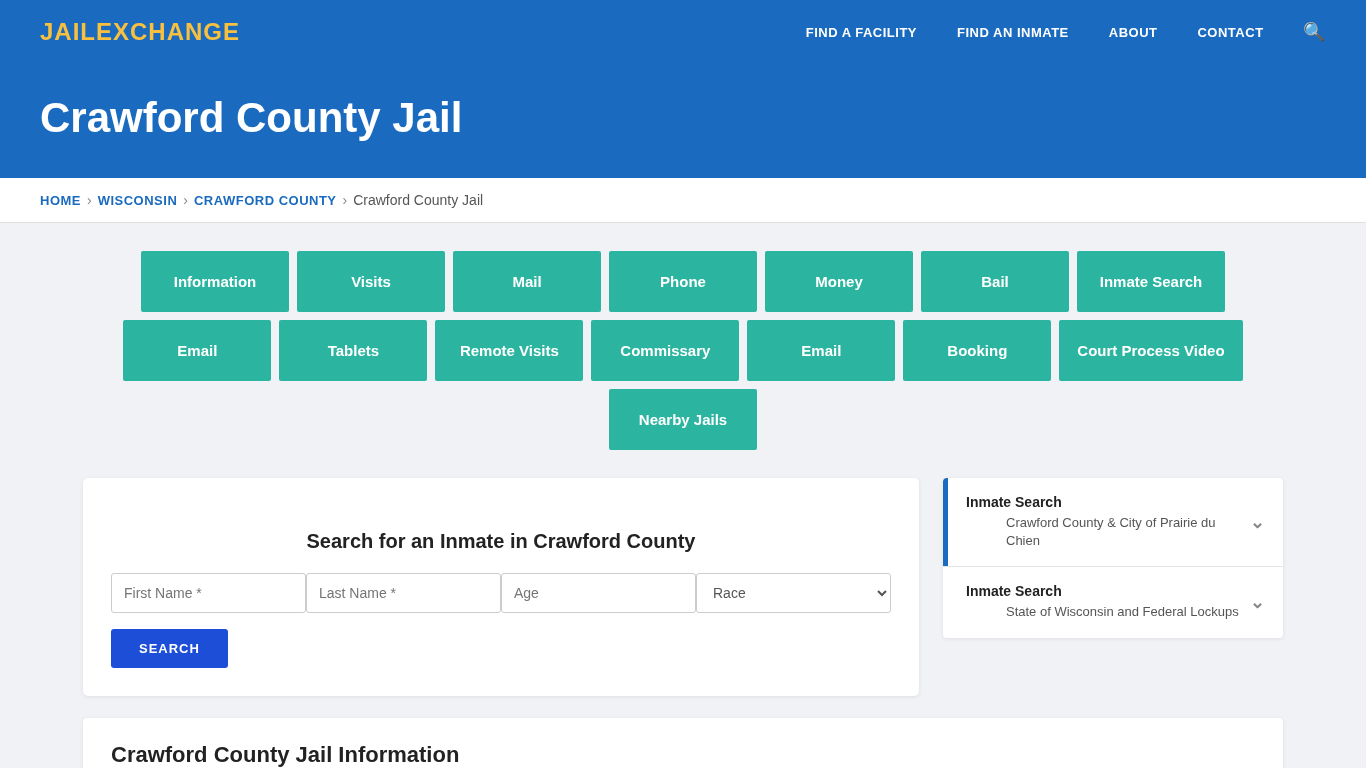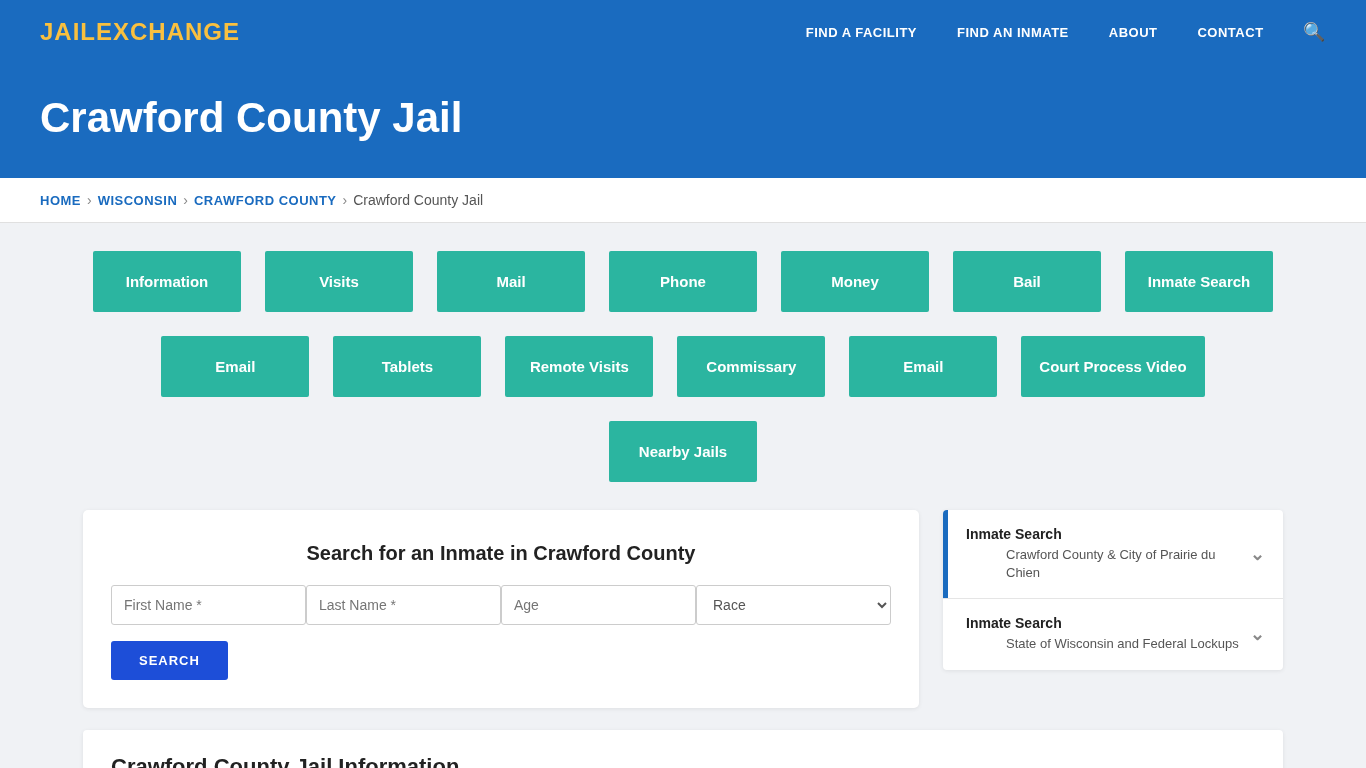--- a/index.html
+++ b/index.html
@@ -69,21 +69,21 @@
     .page-body {
       max-width: 1280px;
       margin: 0 auto;
       padding: 28px 40px 40px;
     }
 
     
     .buttons-grid {
       display: flex;
       flex-wrap: wrap;
-      gap: 24px;
+      gap: 8px;
       margin-bottom: 28px;
       justify-content: center;
     }
     .nav-btn {
       background: #2bb5a0;
       color: #fff;
       border: none;
       cursor: pointer;
       font-size: 15px;
       font-weight: 600;
@@ -99,21 +99,21 @@
     .two-col {
       display: flex;
       gap: 24px;
       align-items: flex-start;
     }
 
     
     .search-box {
       background: #fff;
       border-radius: 5px;
-      padding: 32px 28px 28px;
+      padding: 52px 28px 28px;
       flex: 1;
       box-shadow: 0 1px 4px rgba(0,0,0,0.08);
     }
     .search-box h2 {
       text-align: center;
       font-size: 20px;
       font-weight: 700;
       margin-bottom: 20px;
       color: #222;
     }
@@ -246,20 +246,21 @@
     <button class="nav-btn">Mail</button>
     <button class="nav-btn">Phone</button>
     <button class="nav-btn">Money</button>
     <button class="nav-btn">Bail</button>
     <button class="nav-btn">Inmate Search</button>
     <button class="nav-btn">Email</button>
     <button class="nav-btn">Tablets</button>
     <button class="nav-btn">Remote Visits</button>
     <button class="nav-btn">Commissary</button>
     <button class="nav-btn">Email</button>
+    <button class="nav-btn">Booking</button>
     <button class="nav-btn">Court Process Video</button>
     <button class="nav-btn">Nearby Jails</button>
   </div>
 
   <div class="two-col">
 
     <div class="search-box">
       <h2>Search for an Inmate in Crawford County</h2>
       <div class="search-fields">
         <input type="text" placeholder="First Name *" style="">

